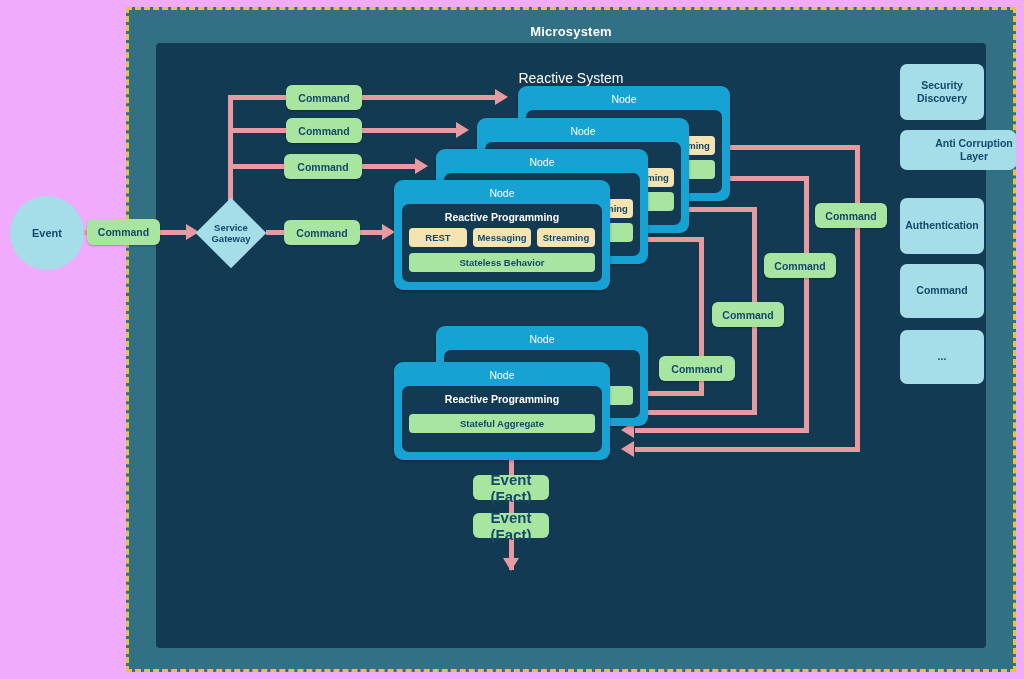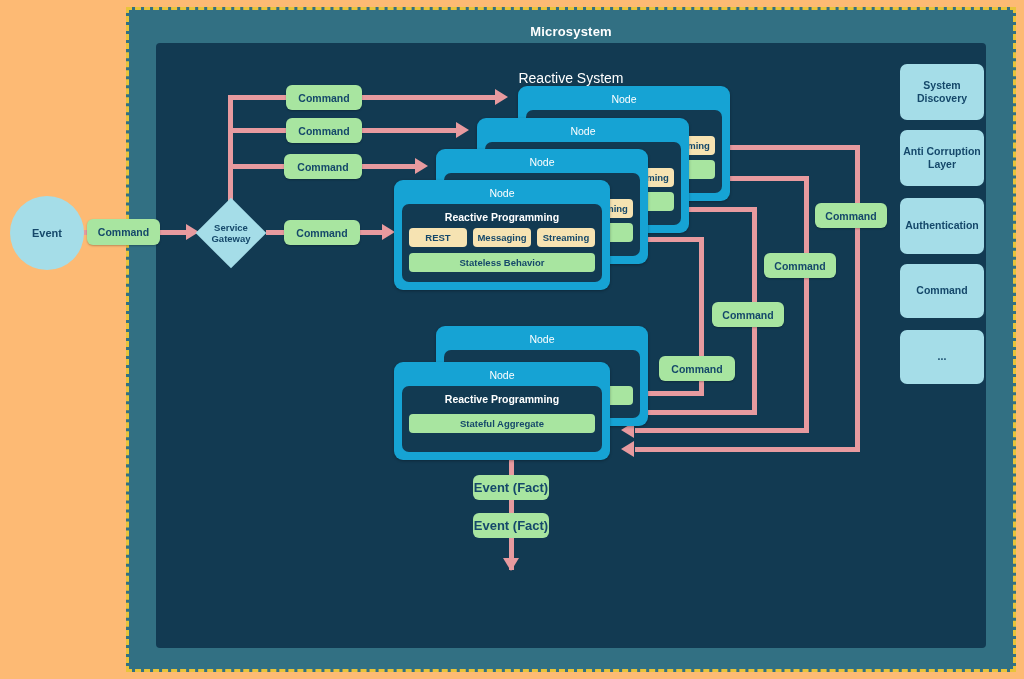--- a/index.html
+++ b/index.html
@@ -1,34 +1,34 @@
 <!DOCTYPE html>
 <html><head>
 <meta charset="utf-8">
 <style>
   html,body{margin:0;padding:0;background:#163a4f;}
   body{font-family:"Liberation Sans", sans-serif;}
-  #canvas{position:relative;width:1024px;height:679px;background:#fdba74;overflow:hidden;}
+  #canvas{position:relative;width:1024px;height:679px;background:#f0abfc;overflow:hidden;}
 
   
   .microsystem{position:absolute;left:126px;top:7px;width:890px;height:665px;
       background:#327083;border:3px dashed #e8c43a;box-sizing:border-box;}
   .microsystem-title{position:absolute;left:0;top:14px;width:100%;text-align:center;
       color:#ffffff;font-size:13px;font-weight:bold;letter-spacing:.2px;}
   .reactive{position:absolute;left:156px;top:43px;width:830px;height:605px;
       background:#123a52;border-radius:4px;}
   .reactive-title{position:absolute;left:0;top:27px;width:100%;text-align:center;
       color:#ffffff;font-size:14px;font-weight:normal;}
 
   
   .cmd{position:absolute;background:#a8e5a0;border-radius:6px;color:#15486a;
       font-size:10.5px;font-weight:bold;display:flex;align-items:center;justify-content:center;
       box-shadow:0 1px 2px rgba(0,0,0,.25);z-index:30;}
   .evt{position:absolute;background:#a8e5a0;border-radius:6px;color:#15486a;
-      font-size:13px;font-weight:bold;display:flex;align-items:center;justify-content:center;z-index:30;}
+      font-size:15px;font-weight:bold;display:flex;align-items:center;justify-content:center;z-index:30;text-align:center;}
   .line{position:absolute;background:#e79a9f;z-index:10;}
   .arrow-r{position:absolute;width:0;height:0;border-top:8px solid transparent;
       border-bottom:8px solid transparent;border-left:13px solid #e79a9f;z-index:12;}
   .arrow-l{position:absolute;width:0;height:0;border-top:8px solid transparent;
       border-bottom:8px solid transparent;border-right:13px solid #e79a9f;z-index:12;}
   .arrow-d{position:absolute;width:0;height:0;border-left:8px solid transparent;
       border-right:8px solid transparent;border-top:13px solid #e79a9f;z-index:12;}
 
   .user{position:absolute;left:10px;top:196px;width:74px;height:74px;border-radius:50%;
       background:#a5dde8;color:#15486a;font-size:11px;font-weight:bold;
@@ -208,19 +208,19 @@
       <div class="bar" style="top:28px;">Stateful Aggregate</div>
     </div>
   </div>
 
   <div class="line" style="left:509px;top:460px;width:5px;height:110px;"></div>
   <div class="evt" style="left:473px;top:475px;width:76px;height:25px;">Event (Fact)</div>
   <div class="evt" style="left:473px;top:513px;width:76px;height:25px;">Event (Fact)</div>
   <div class="arrow-d" style="left:503px;top:558px;"></div>
 
 
-  <div class="side" style="left:900px;top:64px;width:84px;height:56px;">System Discovery</div>
-  <div class="side" style="left:900px;top:130px;width:84px;height:56px;">Anti Corruption Layer</div>
+  <div class="side" style="left:900px;top:64px;width:84px;height:56px;">Security Discovery</div>
+  <div class="side" style="left:900px;top:130px;width:84px;height:40px;padding-left:32px;">Anti Corruption Layer</div>
   <div class="side" style="left:900px;top:198px;width:84px;height:56px;">Authentication</div>
   <div class="side" style="left:900px;top:264px;width:84px;height:54px;">Command</div>
   <div class="side" style="left:900px;top:330px;width:84px;height:54px;">...</div>
 
 </div>
 
 </body></html>

